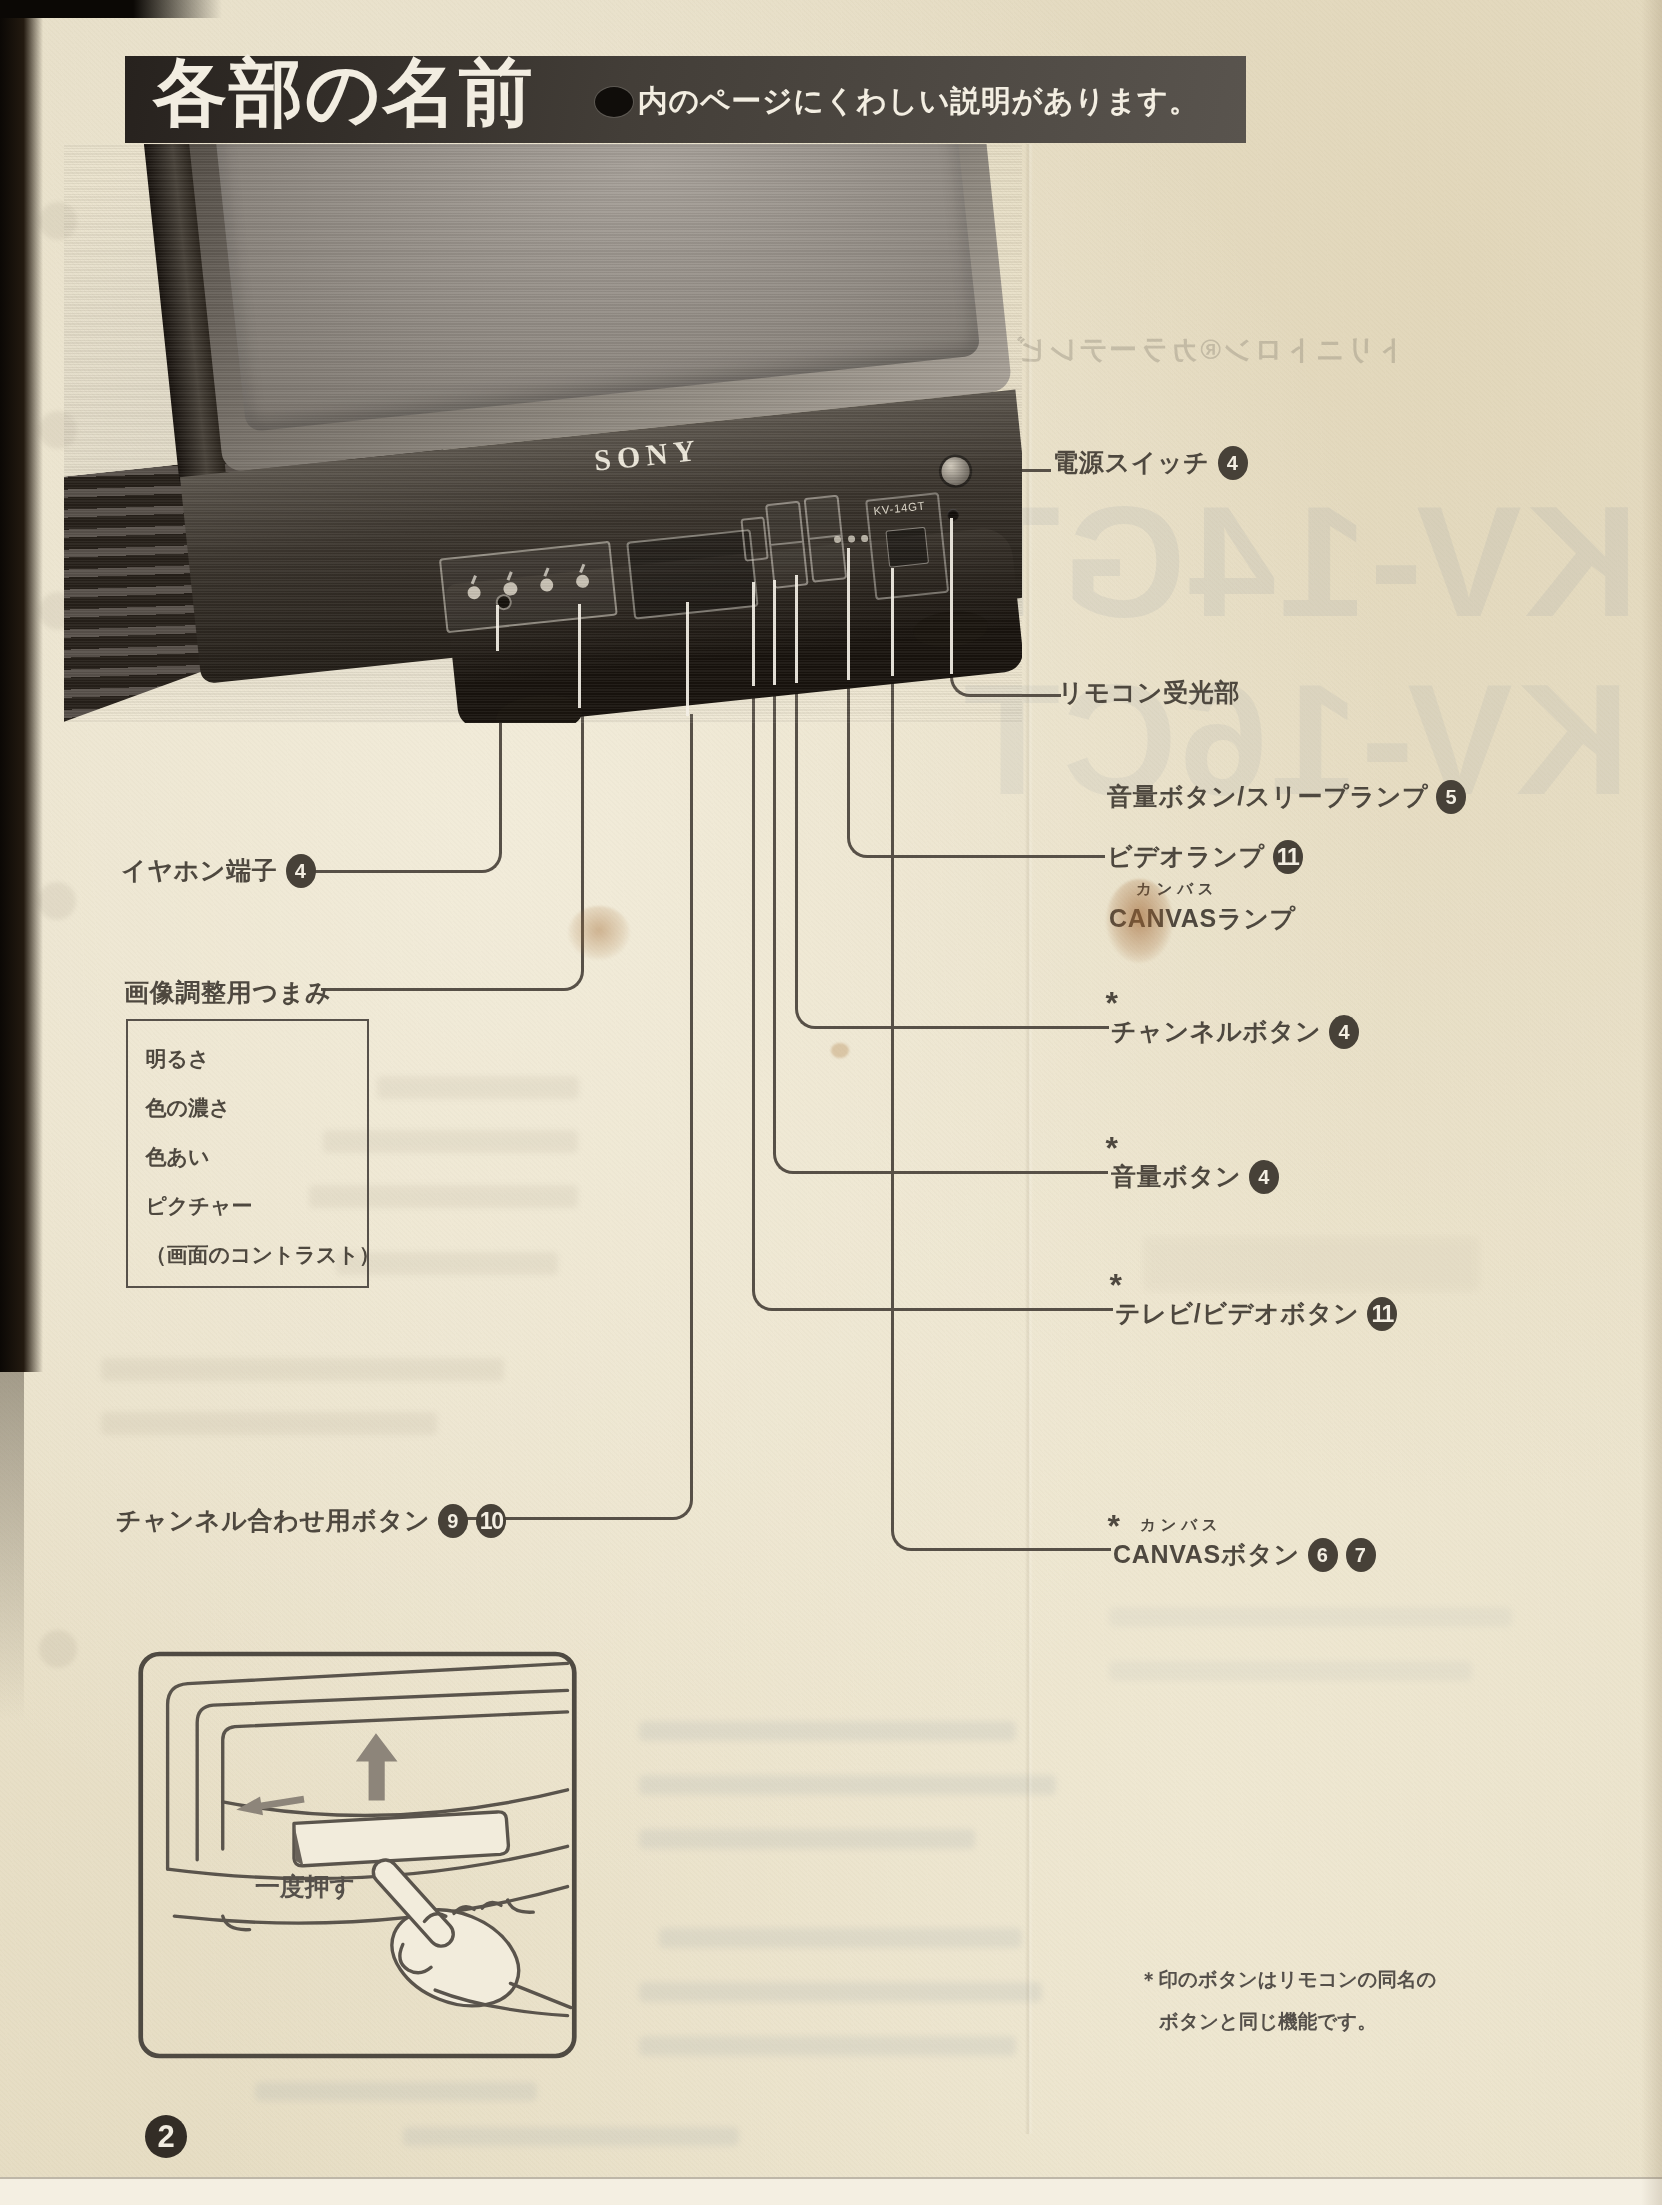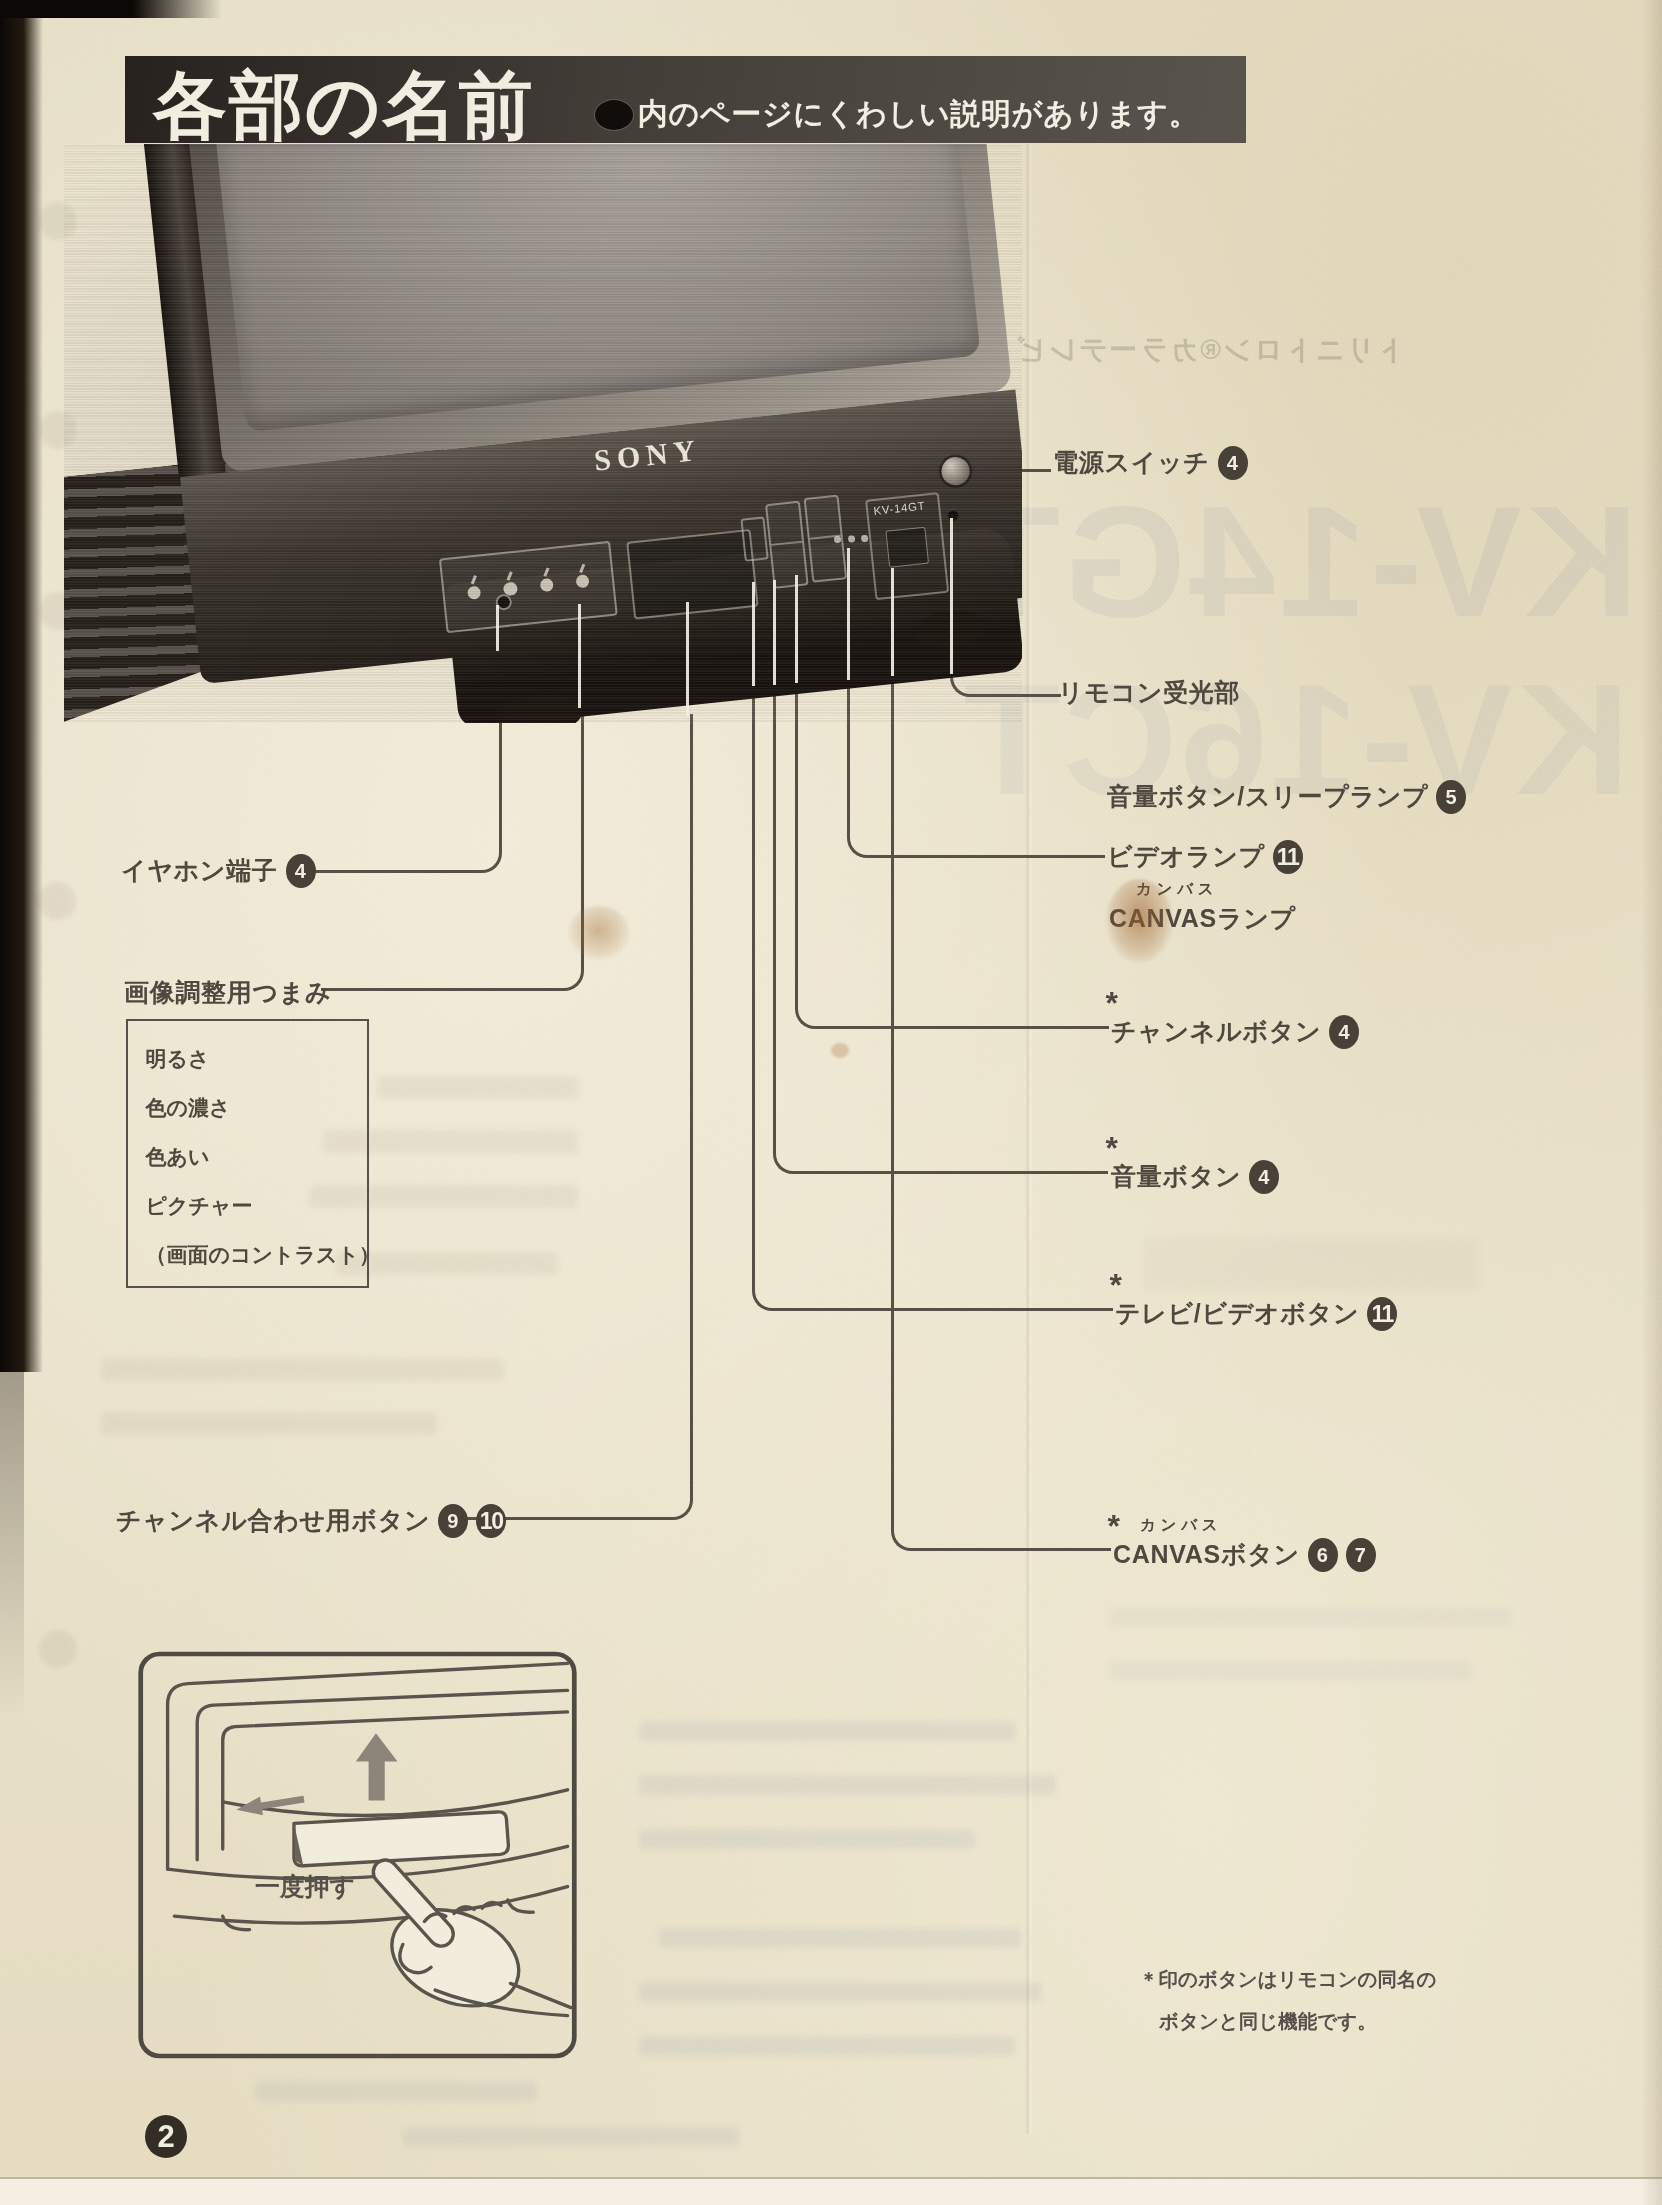--- a/index.html
+++ b/index.html
@@ -11,21 +11,21 @@
       radial-gradient(ellipse at 88% 12%, #e2d7ba 0%, rgba(226,215,186,0) 45%),
       radial-gradient(ellipse at 72% 82%, #efe8d2 0%, rgba(239,232,210,0) 60%),
       linear-gradient(180deg,#e7dfc8 0%,#eae2cb 50%,#e6ddc3 100%);
   }
   .page::before{content:'';position:absolute;inset:0;z-index:0;pointer-events:none;
     background:repeating-linear-gradient(47deg, rgba(60,50,30,.016) 0 1.3px, rgba(255,255,255,.012) 1.3px 3.4px);}
 
   
   .header{position:absolute;left:125px;top:56px;width:1121px;height:87px;z-index:5;
     background:linear-gradient(100deg,#27221e 0%,#433e38 45%,#59544e 100%);
-    display:flex;align-items:flex-end;padding:0 0 0 28px;box-sizing:border-box;}
+    display:flex;align-items:flex-end;padding:0 0 13px 28px;box-sizing:border-box;}
   .header-title{font-size:74px;font-weight:bold;color:#f2ede1;line-height:1.0;letter-spacing:2px;white-space:nowrap;}
   .header-sub{display:flex;align-items:center;margin:0 0 8px 59px;gap:4px;}
   .header-oval{width:38px;height:30px;border-radius:50%;background:#100d0a;border:1.3px solid rgba(235,230,218,.35);flex:0 0 auto;}
   .header-subtext{font-size:30px;font-weight:bold;color:#f3eee2;white-space:nowrap;letter-spacing:0.7px;}
 
   
   .tv-clip{position:absolute;left:64px;top:144px;width:958px;height:579px;overflow:hidden;z-index:3;
     background:radial-gradient(ellipse at 42% 52%, rgba(185,179,167,.40), rgba(185,179,167,.14) 55%, rgba(185,179,167,0) 78%);}
   .tv-clip::after{content:'';position:absolute;inset:0;pointer-events:none;
     background:repeating-linear-gradient(0deg, rgba(250,248,240,.06) 0 1.3px, rgba(40,35,30,.06) 1.3px 2.7px);}

